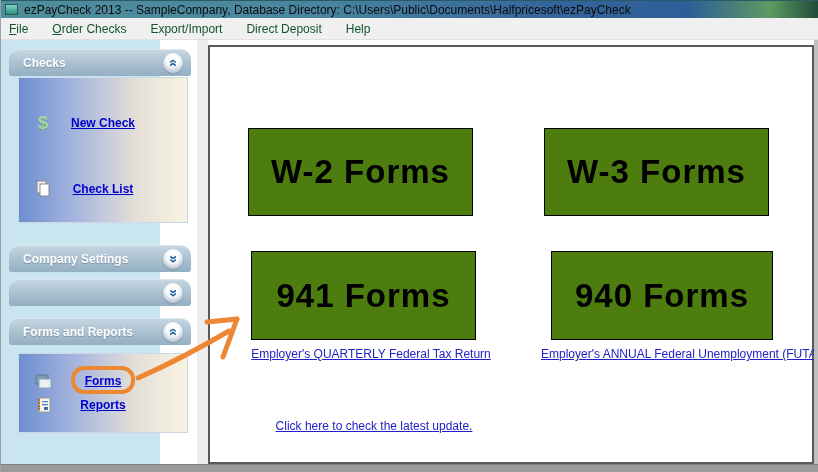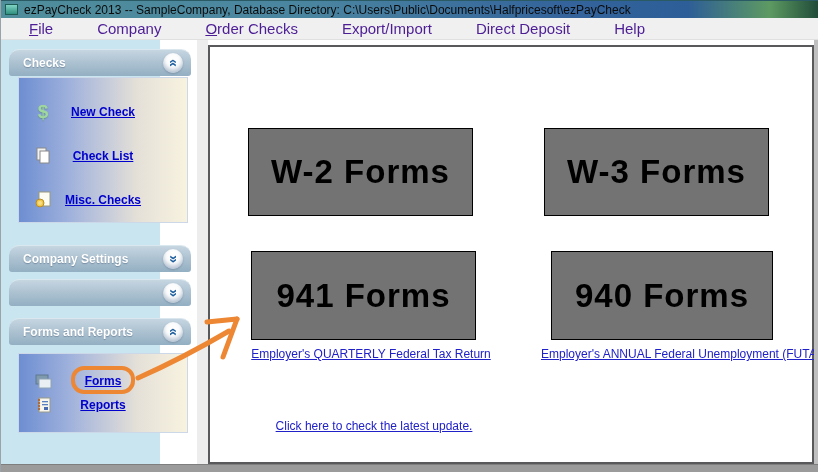--- a/index.html
+++ b/index.html
@@ -13,21 +13,21 @@
     background:linear-gradient(90deg,#4f8e9b 0%,#4a85a0 38%,#34649b 68%,#2e5e97 84%,#5d9a62 94%,#1f4a38 100%);
     border-top:1px solid #2a5a64; }
   .app-icon { position:absolute; left:4px; top:3px; width:13px; height:11px;
     background:linear-gradient(180deg,#7fd4c4,#2e8f7e); border:1px solid #1d5c52; }
   .title-text { position:absolute; left:23px; top:1px; font-size:12px; color:#0b0b0b;
     line-height:16px; white-space:nowrap; }
 
   
   .menubar { position:absolute; left:0; top:18px; width:818px; height:22px;
     background:#f0f0f0; border-bottom:1px solid #e0e0e0; display:flex; align-items:center; }
-  .menu-item { font-size:15px; color:#4c1d95; padding:0 12px; height:22px; line-height:22px; cursor:default;margin-left:20px; }
+  .menu-item { font-size:12px; color:#14532d; padding:0 12px; height:22px; line-height:22px; cursor:default; }
   .menu-item:first-child { padding-left:8px; }
   .mkey { text-decoration:underline; }
 
   
   .sidebar { position:absolute; left:0; top:40px; width:159px; height:424px; background:#c9e5ef; }
   .gap-strip { position:absolute; left:196px; top:40px; width:11px; height:424px; background:#ededed; }
   .main-panel { position:absolute; left:207px; top:45px; width:606px; height:419px;
     background:#ffffff; border:2px solid #59595c; }
   .bottom-frame { position:absolute; left:0; top:464px; width:818px; height:8px; background:#9b9b9b;
     border-top:1px solid #7e7e7e; }
@@ -58,21 +58,21 @@
   .dollar-glyph { font-size:19px; font-weight:bold; color:#9fd89b; text-shadow:0 1px 1px rgba(60,110,60,.35); }
   .side-link { width:100%; text-align:center; font-size:12px; font-weight:bold; color:#0000cd;
     text-decoration:underline; cursor:pointer; }
 
   #hdr-checks   { top:9px;  }
   #hdr-company  { top:205px; }
   #hdr-employees{ top:239px; }
   #hdr-forms    { top:278px; }
 
   
-  .form-box { position:absolute; background:#737373; border:1px solid #000;
+  .form-box { position:absolute; background:#4d7c0f; border:1px solid #000;
     display:flex; align-items:center; justify-content:center; cursor:pointer; }
   .form-box span { font-size:33px; font-weight:800; letter-spacing:1px; color:#000; }
   #box-w2  { left:247px; top:128px; width:225px; height:88px; }
   #box-w3  { left:543px; top:128px; width:225px; height:88px; }
   #box-941 { left:250px; top:251px; width:225px; height:89px; }
   #box-940 { left:550px; top:251px; width:222px; height:89px; }
 
   .main-link { position:absolute; font-size:12px; color:#2121c8; text-decoration:underline;
     text-align:center; cursor:pointer; white-space:nowrap; }
   #link-941 { left:240px; top:347px; width:260px; }
@@ -90,21 +90,20 @@
 
 <div class="screen">
 
   <div class="titlebar">
     <span class="app-icon"></span>
     <span class="title-text">ezPayCheck 2013 -- SampleCompany, Database Directory: C:\Users\Public\Documents\Halfpricesoft\ezPayCheck</span>
   </div>
 
   <div class="menubar">
     <div class="menu-item"><span class="mkey">F</span><span>ile</span></div>
-    <div class="menu-item"><span class="mkey"></span><span>Company</span></div>
     <div class="menu-item"><span class="mkey">O</span><span>rder Checks</span></div>
     <div class="menu-item"><span class="mkey"></span><span>Export/Import</span></div>
     <div class="menu-item"><span class="mkey"></span><span>Direct Deposit</span></div>
     <div class="menu-item"><span class="mkey"></span><span>Help</span></div>
   </div>
 
   <div class="sidebar">
 
     <div class="group-header" id="hdr-checks">
       <span class="group-title">Checks</span>
@@ -121,30 +120,20 @@
         <span class="side-link">New Check</span>
       </div>
       <div class="panel-row">
         <span class="row-icon">
           <svg width="20" height="20" viewBox="0 0 20 20">
             <rect x="4" y="2" width="9" height="12" fill="#f2f2f2" stroke="#8a8a8a"></rect>
             <rect x="7" y="5" width="9" height="12" fill="#ffffff" stroke="#8a8a8a"></rect>
           </svg>
         </span>
         <span class="side-link">Check List</span>
-      </div>
-      <div class="panel-row">
-        <span class="row-icon">
-          <svg width="20" height="20" viewBox="0 0 20 20">
-            <rect x="6" y="2" width="11" height="14" fill="#fdfdf4" stroke="#9a9a7a"></rect>
-            <circle cx="7" cy="13" r="4" fill="#f0c84a" stroke="#b98c28"></circle>
-            <circle cx="7" cy="13" r="2" fill="#f7dd86"></circle>
-          </svg>
-        </span>
-        <span class="side-link">Misc. Checks</span>
       </div>
     </div>
 
     <div class="group-header" id="hdr-company">
       <span class="group-title">Company Settings</span>
       <span class="chev-circle">
           <span class="chev chev-down">«</span>
         </span>
     </div>
 

